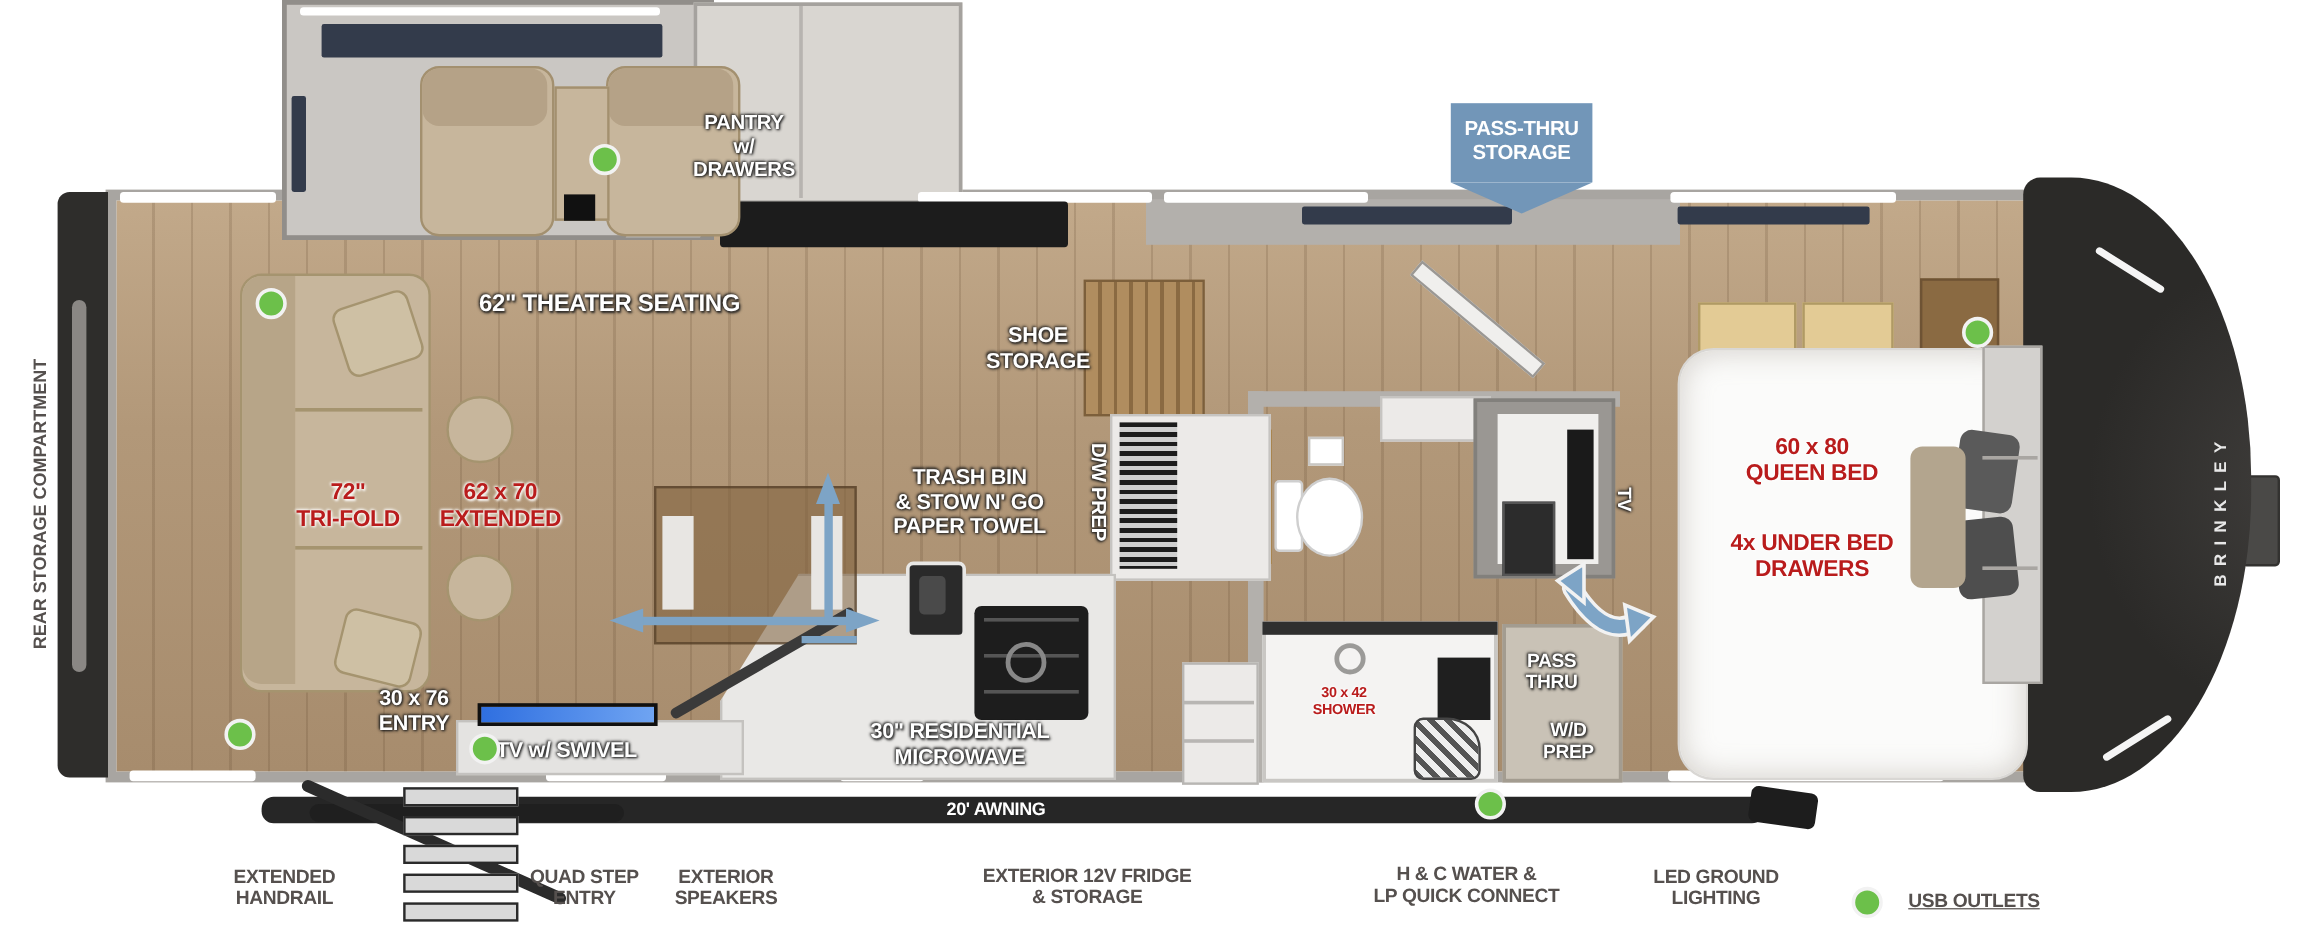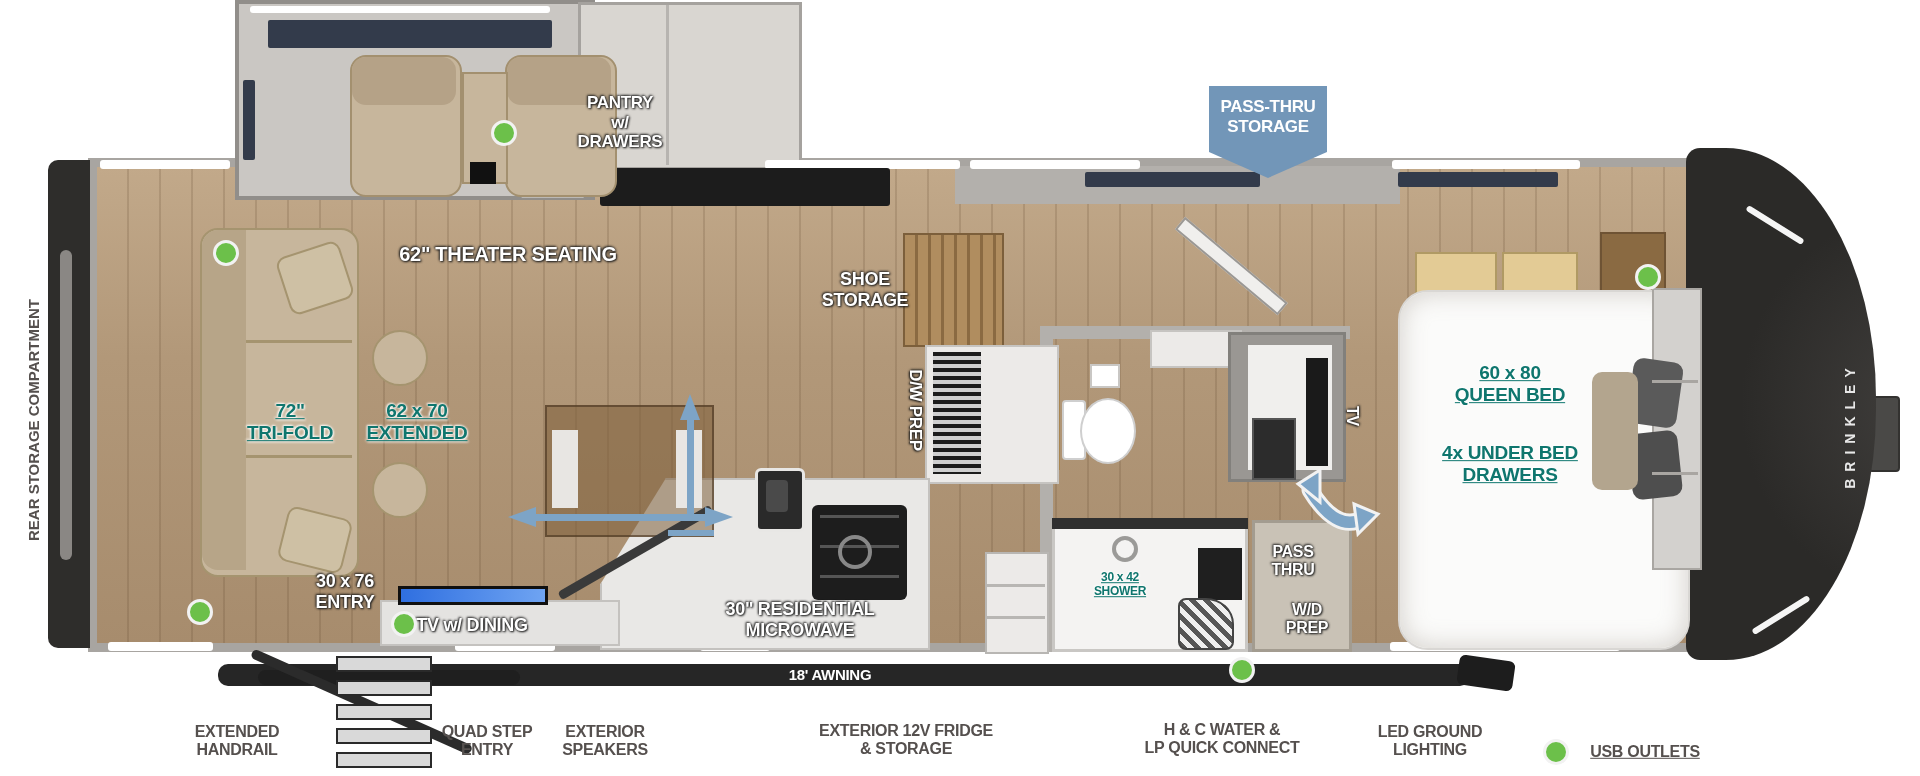--- a/index.html
+++ b/index.html
@@ -4,22 +4,22 @@
 <style>
   html,body{margin:0;padding:0;background:#ffffff;}
   .scene{position:relative;width:1920px;height:776px;background:#ffffff;overflow:hidden;
          font-family:"Liberation Sans", sans-serif;}
   .abs{position:absolute;}
   
   .lbl{position:absolute;transform:translate(-50%,-50%);text-align:center;font-weight:bold;
        line-height:1.15;white-space:pre-line;letter-spacing:-0.3px;z-index:40;}
   .lblw{color:#ffffff;text-shadow:0 0 3px rgba(30,30,30,.95),1px 1px 2px rgba(30,30,30,.9),
         -1px -1px 2px rgba(30,30,30,.75);}
-  .lbld{color:#0f766e;text-shadow:0 0 3px rgba(255,255,255,.95),1px 1px 2px rgba(255,255,255,.9),
-        -1px -1px 2px rgba(255,255,255,.8);text-decoration:underline;}
+  .lbld{color:#b91c1c;text-shadow:0 0 3px rgba(255,255,255,.95),1px 1px 2px rgba(255,255,255,.9),
+        -1px -1px 2px rgba(255,255,255,.8);}
   .lble{color:#55504e;text-shadow:none;}
   .rot-ccw{transform:translate(-50%,-50%) rotate(-90deg);}
   .rot-cw{transform:translate(-50%,-50%) rotate(90deg);}
   
   .body-shell{left:88px;top:158px;width:1612px;height:494px;
       background:
         repeating-linear-gradient(90deg, rgba(0,0,0,0) 0 30px, rgba(90,65,40,.18) 30px 32px),
         linear-gradient(180deg,#c2a98a 0%,#b29879 40%,#a78c6d 100%);
       border:9px solid #a8a5a1;box-sizing:border-box;z-index:1;}
   .wallstrip{background:#ffffff;border-radius:3px;z-index:6;}
@@ -196,42 +196,45 @@
   <div class="greendot" style="left:391px;top:611px;"></div>
   <div class="greendot" style="left:1229px;top:657px;"></div>
   <div class="greendot" style="left:1635px;top:264px;"></div>
 
   <div class="lbl lblw" style="left:508px;top:254px;font-size:20px;">62" THEATER SEATING</div>
   <div class="lbl lblw" style="left:620px;top:122px;font-size:17px;">PANTRY
 w/
 DRAWERS</div>
   <div class="lbl lblw" style="left:865px;top:290px;font-size:18px;">SHOE
 STORAGE</div>
+  <div class="lbl lblw" style="left:808px;top:418px;font-size:18px;">TRASH BIN
+&amp; STOW N' GO
+PAPER TOWEL</div>
   <div class="lbl lblw rot-cw" style="left:915px;top:410px;font-size:17px;">D/W PREP</div>
   <div class="lbl lbld" style="left:290px;top:422px;font-size:19px;">72"
 TRI-FOLD</div>
   <div class="lbl lbld" style="left:417px;top:422px;font-size:19px;">62 x 70
 EXTENDED</div>
   <div class="lbl lblw" style="left:345px;top:592px;font-size:18px;">30 x 76
 ENTRY</div>
-  <div class="lbl lblw" style="left:472px;top:625px;font-size:18px;">TV w/ DINING</div>
+  <div class="lbl lblw" style="left:472px;top:625px;font-size:18px;">TV w/ SWIVEL</div>
   <div class="lbl lblw" style="left:800px;top:620px;font-size:18px;">30" RESIDENTIAL
 MICROWAVE</div>
   <div class="lbl lbld" style="left:1120px;top:585px;font-size:12px;">30 x 42
 SHOWER</div>
   <div class="lbl lblw" style="left:1293px;top:561px;font-size:16px;">PASS
 THRU</div>
   <div class="lbl lblw" style="left:1307px;top:619px;font-size:16px;">W/D
 PREP</div>
   <div class="lbl lbld" style="left:1510px;top:384px;font-size:19px;">60 x 80
 QUEEN BED</div>
   <div class="lbl lbld" style="left:1510px;top:464px;font-size:19px;">4x UNDER BED
 DRAWERS</div>
   <div class="lbl lblw rot-cw" style="left:1352px;top:416px;font-size:16px;">TV</div>
-  <div class="lbl" style="left:830px;top:675px;font-size:15px;color:#ffffff;z-index:41;">18' AWNING</div>
+  <div class="lbl" style="left:830px;top:675px;font-size:15px;color:#ffffff;z-index:41;">20' AWNING</div>
 
   <div class="lbl lble rot-ccw" style="left:34px;top:420px;font-size:15px;letter-spacing:0;">REAR STORAGE COMPARTMENT</div>
   <div class="lbl lble" style="left:237px;top:741px;font-size:16px;">EXTENDED
 HANDRAIL</div>
   <div class="lbl lble" style="left:487px;top:741px;font-size:16px;">QUAD STEP
 ENTRY</div>
   <div class="lbl lble" style="left:605px;top:741px;font-size:16px;">EXTERIOR
 SPEAKERS</div>
   <div class="lbl lble" style="left:906px;top:740px;font-size:16px;">EXTERIOR 12V FRIDGE
 &amp; STORAGE</div>

